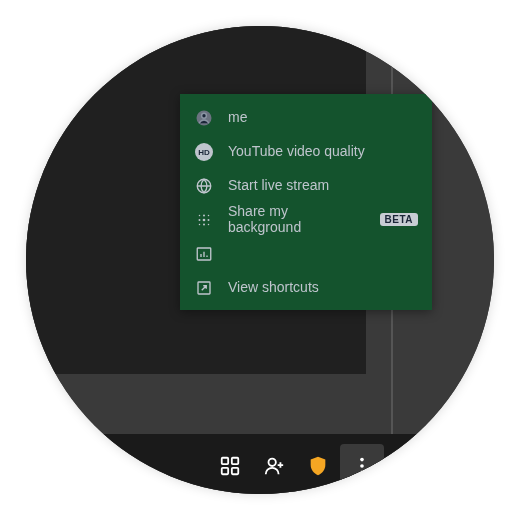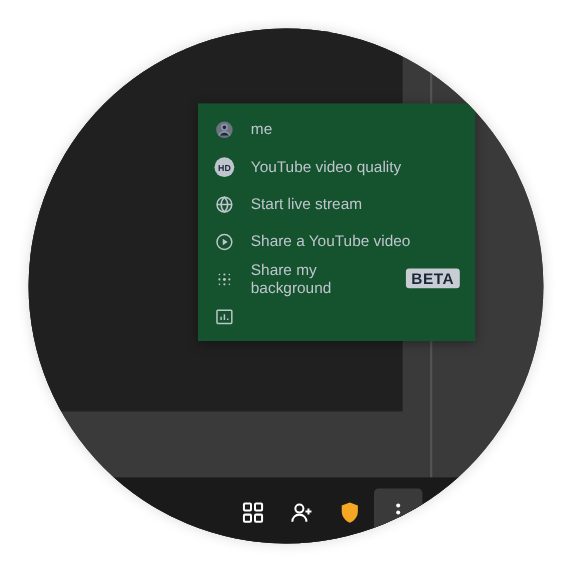--- a/index.html
+++ b/index.html
@@ -4,21 +4,21 @@
 <style>
   html,body{margin:0;padding:0;width:520px;height:520px;background:#fff;font-family:-apple-system,BlinkMacSystemFont,"Segoe UI",Arial,sans-serif;}
   .circle{width:468px;height:468px;border-radius:50%;overflow:hidden;position:absolute;left:26px;top:26px;box-shadow:0 0 12px rgba(0,0,0,.15);background:#3a3a3a;}
   .app{position:absolute;left:-40px;top:-40px;width:560px;height:560px;background:#3a3a3a;}
   .dark-area{position:absolute;left:0;top:0;width:380px;height:388px;background:#202020;}
   .side-line{position:absolute;left:405px;top:0;width:2px;height:510px;background:#555;}
   .menu{position:absolute;left:194px;top:108px;width:252px;background:#14532d;border-radius:0;box-shadow:0 2px 10px rgba(0,0,0,.4);padding:6px 0;}
   .mi{display:flex;align-items:center;height:34px;padding:0 14px;color:#bfc5cd;font-size:14px;cursor:pointer;}
   .mi .ic{width:20px;height:20px;display:flex;align-items:flex-end;justify-content:center;margin-right:14px;flex-shrink:0;}
   .mi .ic svg{width:18px;height:18px;}
-  .badge{background:#c8cdd4;color:#1b2638;font-size:14px;font-weight:700;padding:1px 5px;border-radius:3px;margin-left:24px;letter-spacing:.5px;}
+  .badge{background:#c8cdd4;color:#1b2638;font-size:10px;font-weight:700;padding:1px 5px;border-radius:3px;margin-left:24px;letter-spacing:.5px;}
   .toolbar{position:absolute;left:0;top:448px;width:560px;height:64px;background:#1a1a1a;display:flex;align-items:center;justify-content:flex-start;padding-left:222px;box-sizing:border-box;}
   .tb{width:44px;height:44px;display:flex;align-items:center;justify-content:center;color:#fff;cursor:pointer;border-radius:4px;}
   .tb.active{background:#3a3a3a;}
   .tb svg{width:22px;height:22px;}
   .hd-circle{width:18px;height:18px;border-radius:50%;background:#bfc5cd;color:#1b2638;font-size:8px;font-weight:800;display:flex;align-items:center;justify-content:center;}
 </style>
 </head>
 <body>
 
 <div class="circle">
@@ -50,29 +50,20 @@
       <div class="mi">
         <span class="ic">
           <svg viewBox="0 0 24 24" fill="none" stroke="#bfc5cd" stroke-width="1.8">
               <circle cx="12" cy="12" r="9"></circle>
               <path d="M3 12h18M12 3c2.5 2.5 4 5.5 4 9s-1.5 6.5-4 9c-2.5-2.5-4-5.5-4-9s1.5-6.5 4-9z"></path>
             </svg>
         </span>
         <span>Start live stream</span>
       </div>
 
-      <div class="mi">
-        <span class="ic">
-          <svg viewBox="0 0 24 24" fill="none" stroke="#bfc5cd" stroke-width="1.8">
-              <circle cx="12" cy="12" r="9"></circle>
-              <path d="M10 8l6 4-6 4z" fill="#bfc5cd" stroke="none"></path>
-            </svg>
-        </span>
-        <span>Share a YouTube video</span>
-      </div>
 
       <div class="mi">
         <span class="ic">
           <svg viewBox="0 0 24 24" fill="#bfc5cd">
               <circle cx="6" cy="6" r="1"></circle>
               <circle cx="12" cy="6" r="1.3"></circle>
               <circle cx="18" cy="6" r="1"></circle>
               <circle cx="6" cy="12" r="1.3"></circle>
               <circle cx="12" cy="12" r="1.8"></circle>
               <circle cx="18" cy="12" r="1.3"></circle>
@@ -88,20 +79,29 @@
 
       <div class="mi">
         <span class="ic">
           <svg viewBox="0 0 24 24" fill="none" stroke="#bfc5cd" stroke-width="1.8">
               <rect x="3" y="4" width="18" height="16" rx="1"></rect>
               <path d="M8 16V12M12 16V9M16 16v-2"></path>
             </svg>
         </span>
       </div>
 
+      <div class="mi">
+        <span class="ic">
+          <svg viewBox="0 0 24 24" fill="none" stroke="#bfc5cd" stroke-width="1.8">
+              <rect x="4" y="4" width="16" height="16" rx="1"></rect>
+              <path d="M9 15l6-6M11 9h4v4"></path>
+            </svg>
+        </span>
+        <span>View shortcuts</span>
+      </div>
 
     </div>
 
     <div class="toolbar">
       <div class="tb" title="Tile view">
         <svg viewBox="0 0 24 24" fill="none" stroke="#fff" stroke-width="2">
             <rect x="3" y="3" width="7" height="7" rx="1"></rect>
             <rect x="14" y="3" width="7" height="7" rx="1"></rect>
             <rect x="3" y="14" width="7" height="7" rx="1"></rect>
             <rect x="14" y="14" width="7" height="7" rx="1"></rect>

